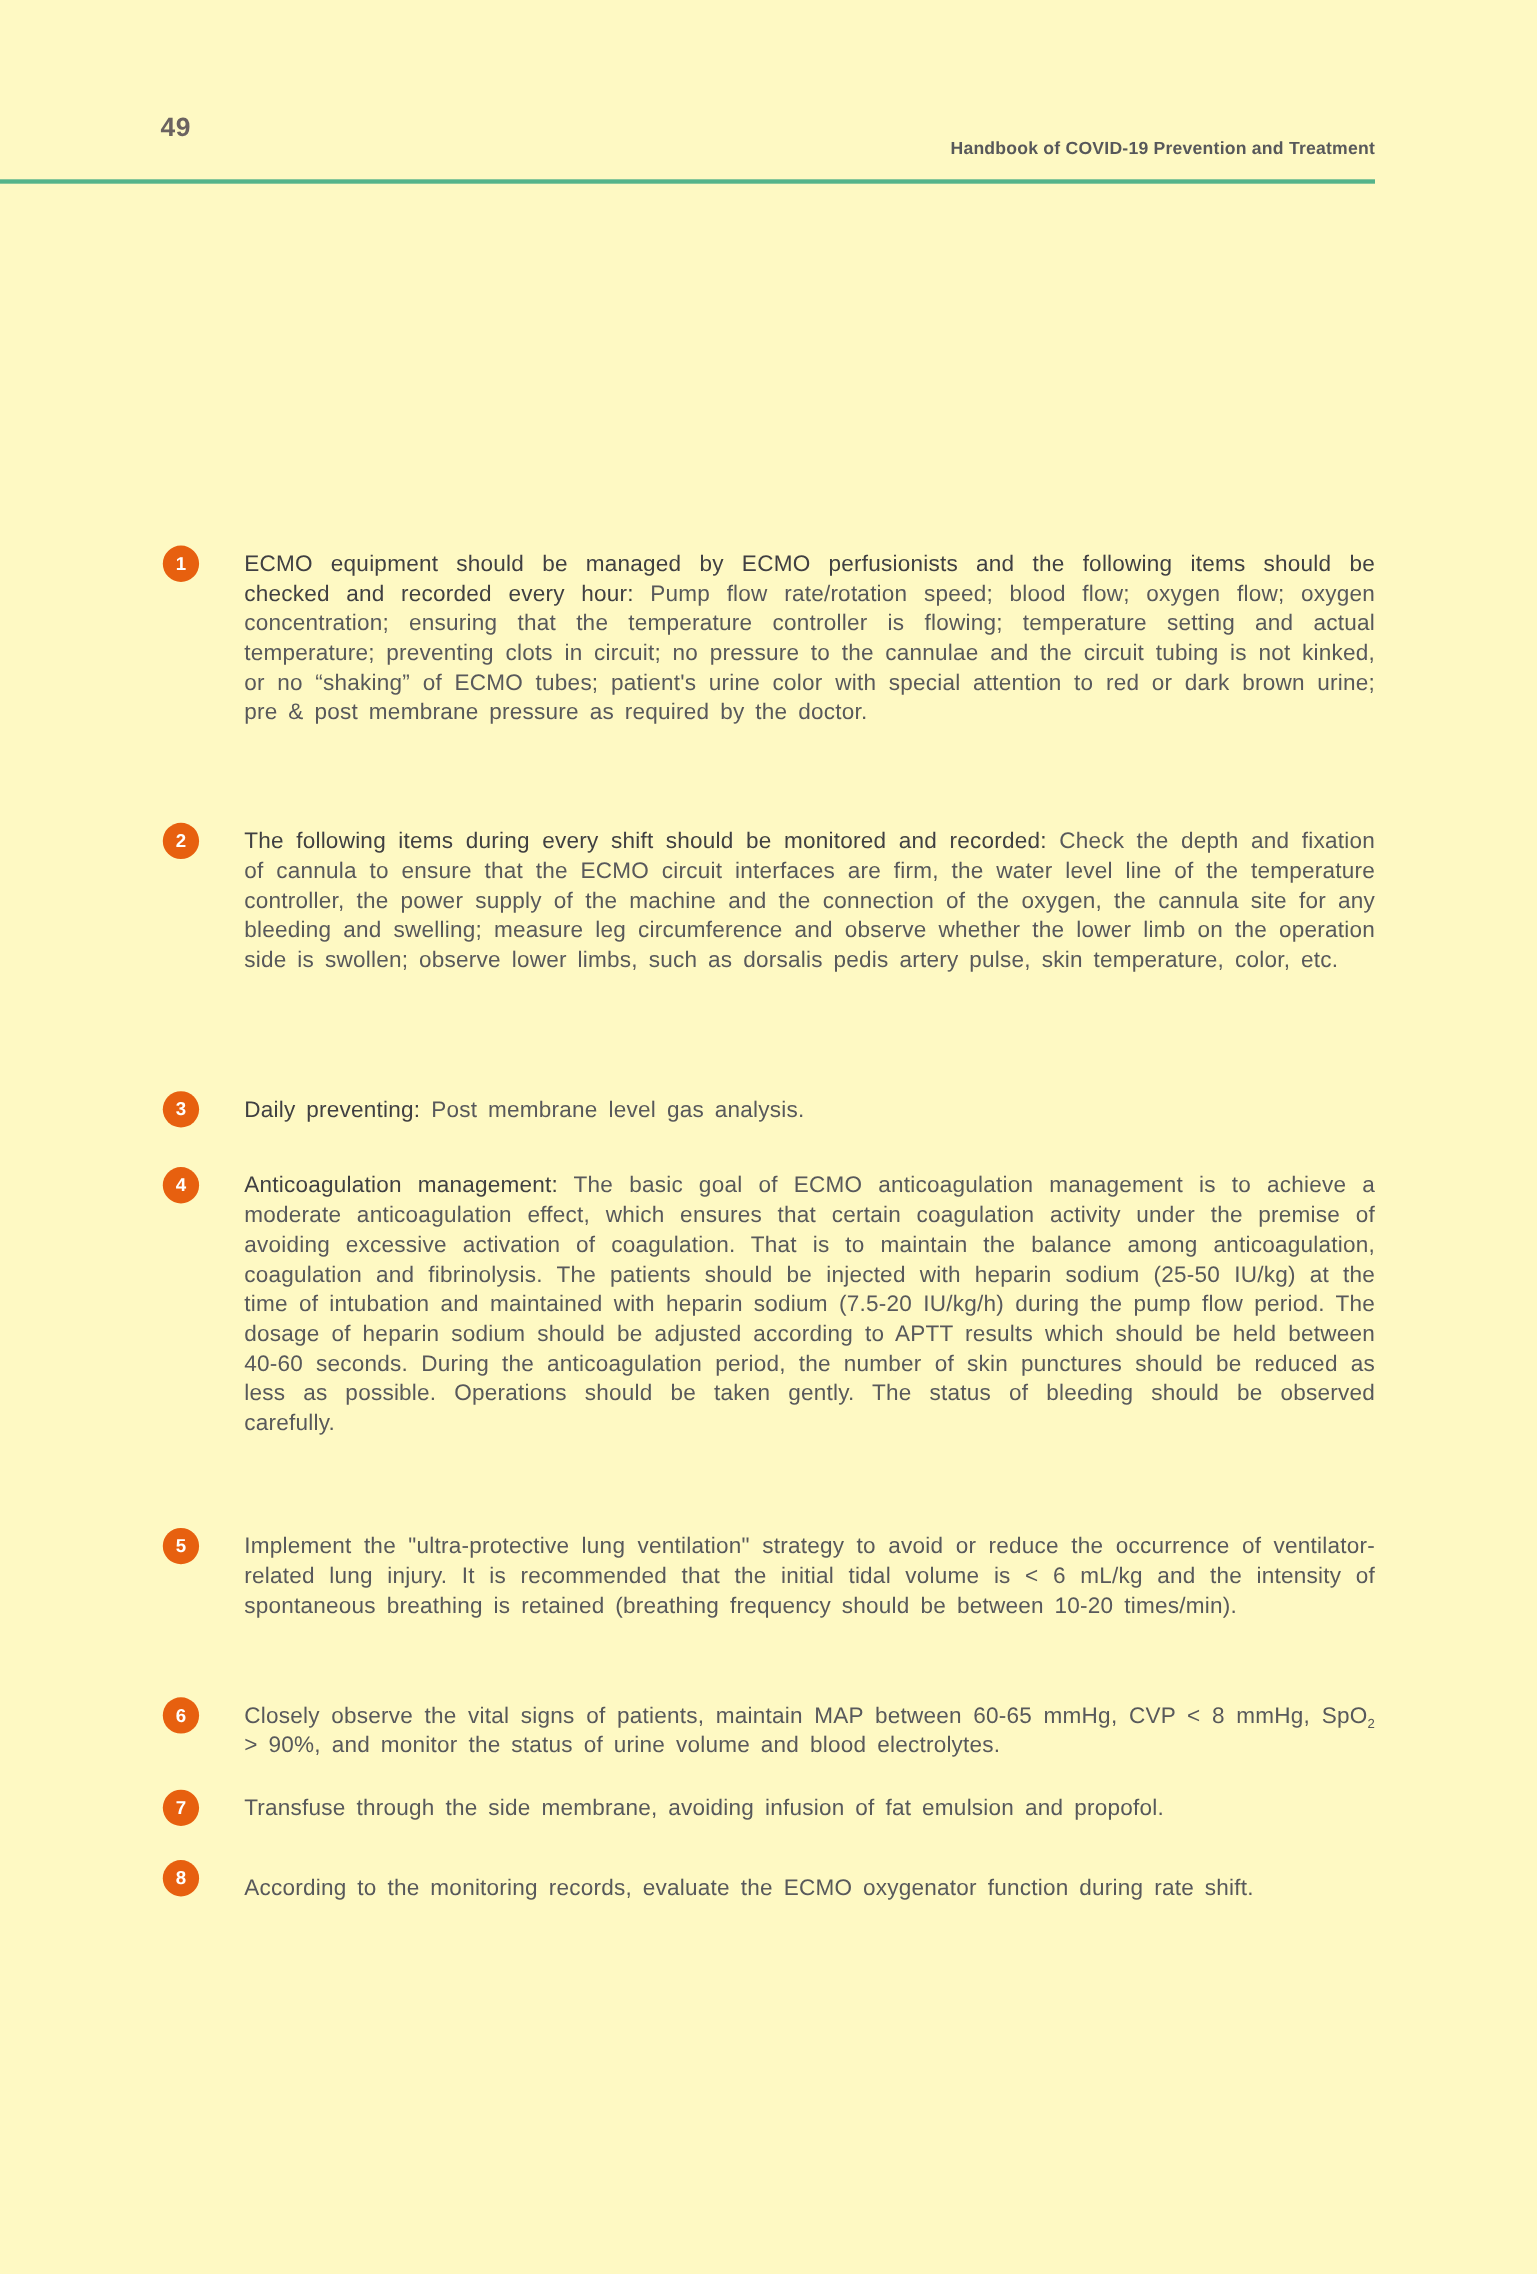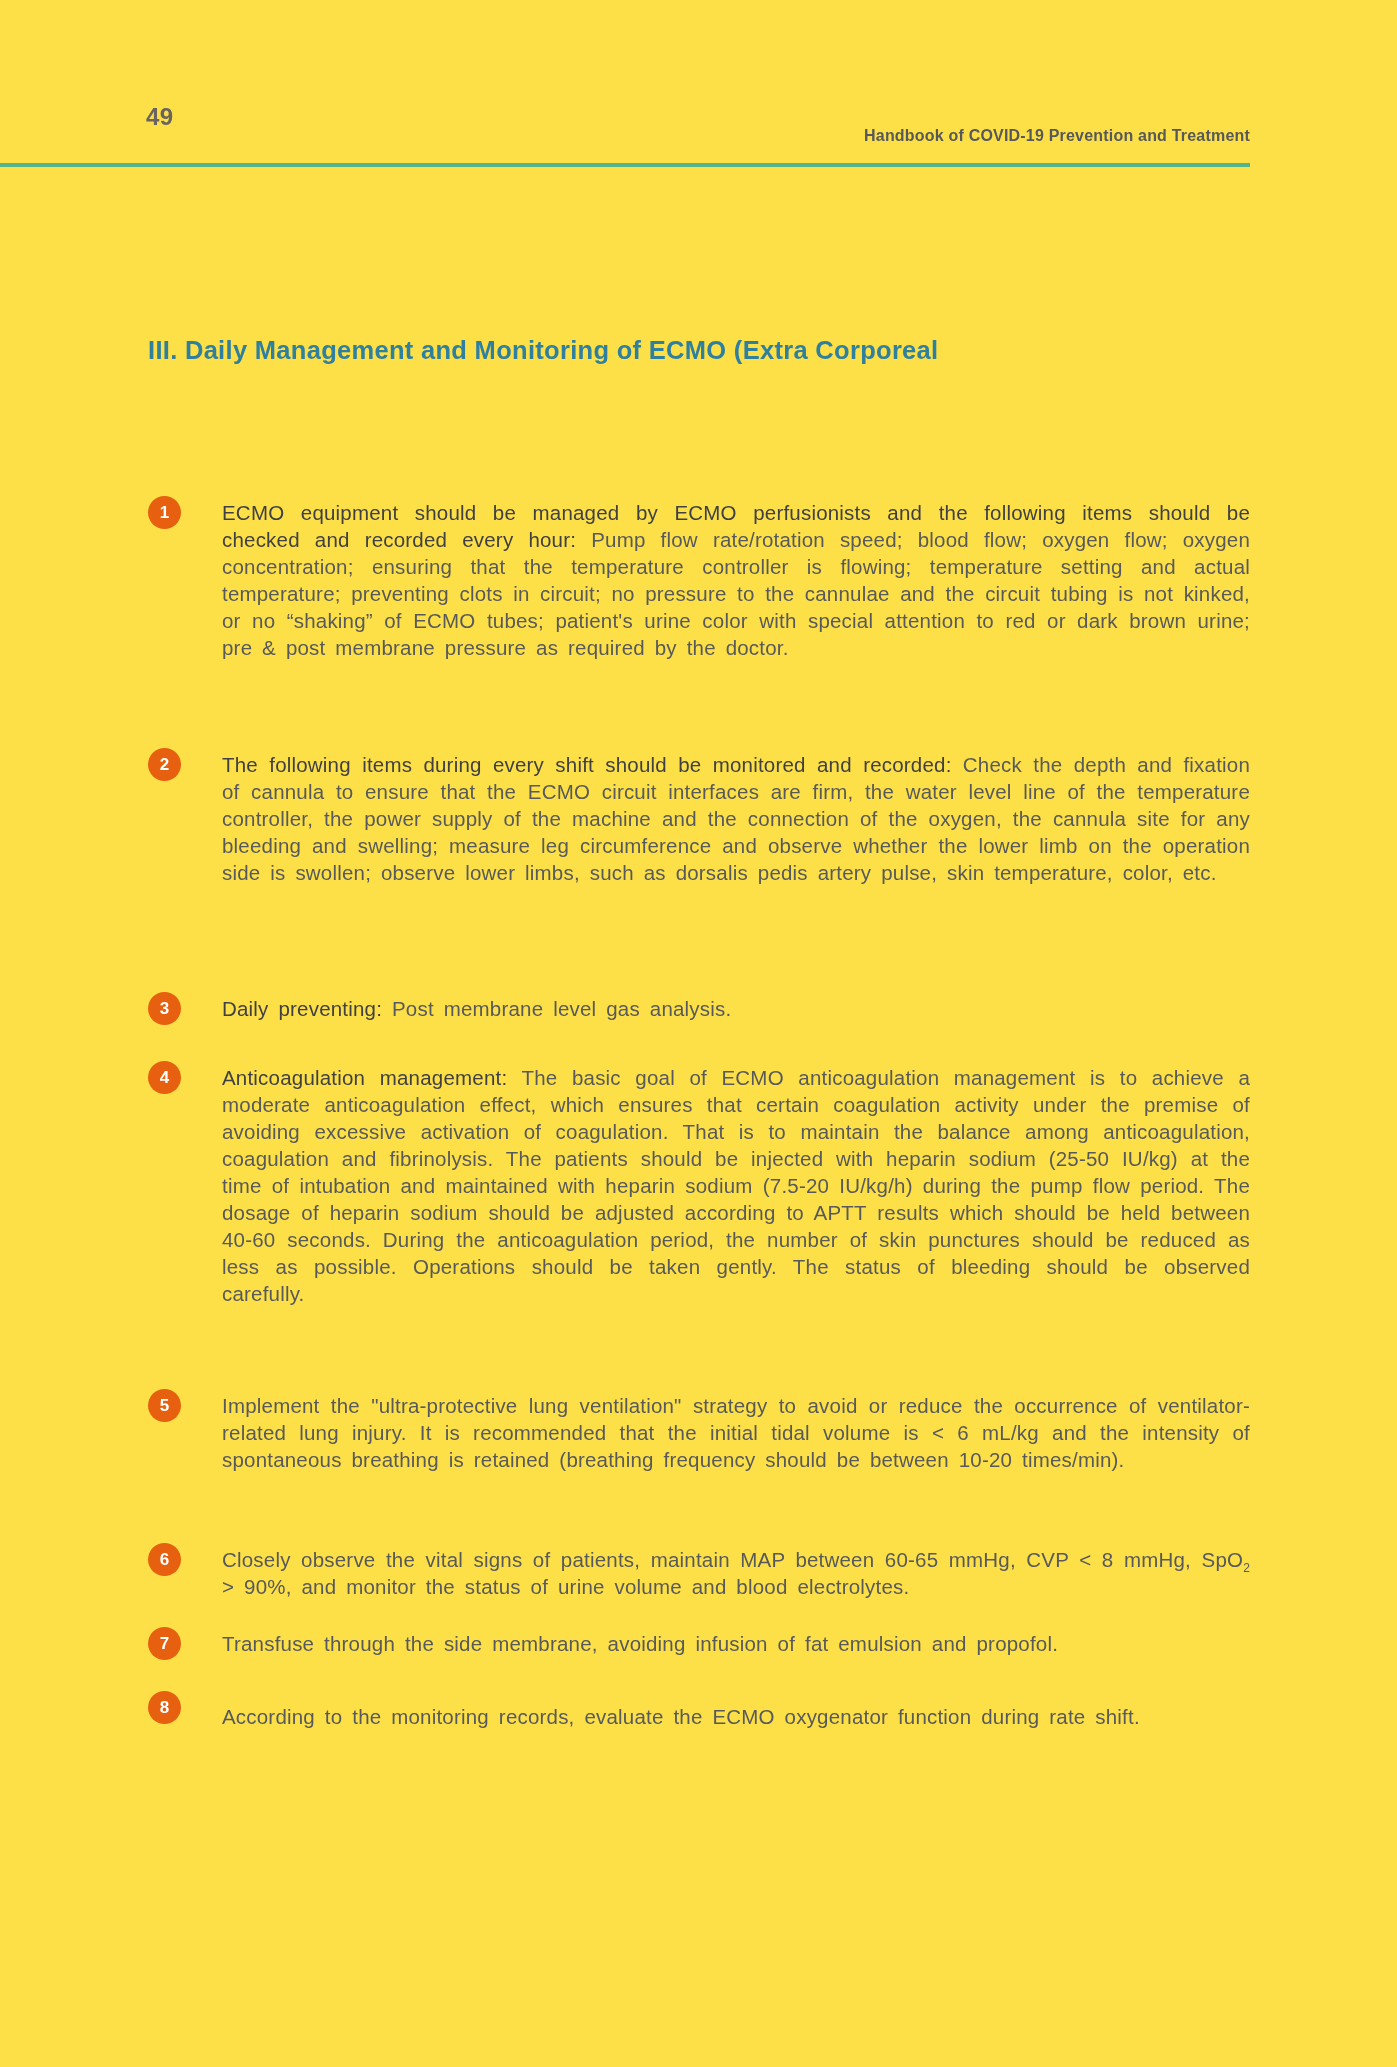--- a/index.html
+++ b/index.html
@@ -1,19 +1,19 @@
 <!DOCTYPE html>
 <html lang="en"><head>
 <meta charset="utf-8">
 <style>
   html,body{margin:0;padding:0;background:#ffffff;}
   .page{
     position:relative;
     width:1397px;height:2067px;
-    background:#fde047;
+    background:#fef9c3;
     font-family:"Liberation Sans","DejaVu Sans",sans-serif;
     overflow:hidden;
   }
   .page-number{
     position:absolute;left:146px;top:103px;
     font-size:24px;font-weight:bold;color:#6b6360;
     letter-spacing:0.5px;
   }
   .header-title{
     position:absolute;top:127px;right:147px;
@@ -57,21 +57,20 @@
 
 <div class="page">
 
   <div class="page-number">49</div>
 
   <div class="header-title">Handbook of COVID-19 Prevention and Treatment</div>
 
   <div class="header-rule"></div>
 
   <h1 class="section-title">
-    <span class="line1">III. Daily Management and Monitoring of ECMO (Extra Corporeal</span>
   </h1>
 
   <div id="items-root">
       <div class="item" style="top: 499px;">
         <span class="badge">1</span>
         <p class="item-text"><span class="b">ECMO equipment should be managed by ECMO perfusionists and the following items should be checked and recorded every hour: </span><span>Pump flow rate/rotation speed; blood flow; oxygen flow; oxygen concentration; ensuring that the temperature controller is flowing; temperature setting and actual temperature; preventing clots in circuit; no pressure to the cannulae and the circuit tubing is not kinked, or no “shaking” of ECMO tubes; patient's urine color with special attention to red or dark brown urine; pre &amp; post membrane pressure as required by the doctor.</span></p>
       </div>
       <div class="item" style="top: 751px;">
         <span class="badge">2</span>
         <p class="item-text"><span class="b">The following items during every shift should be monitored and recorded: </span><span>Check the depth and fixation of cannula to ensure that the ECMO circuit interfaces are firm, the water level line of the temperature controller, the power supply of the machine and the connection of the oxygen, the cannula site for any bleeding and swelling; measure leg circumference and observe whether the lower limb on the operation side is swollen; observe lower limbs, such as dorsalis pedis artery pulse, skin temperature, color, etc.</span></p>

